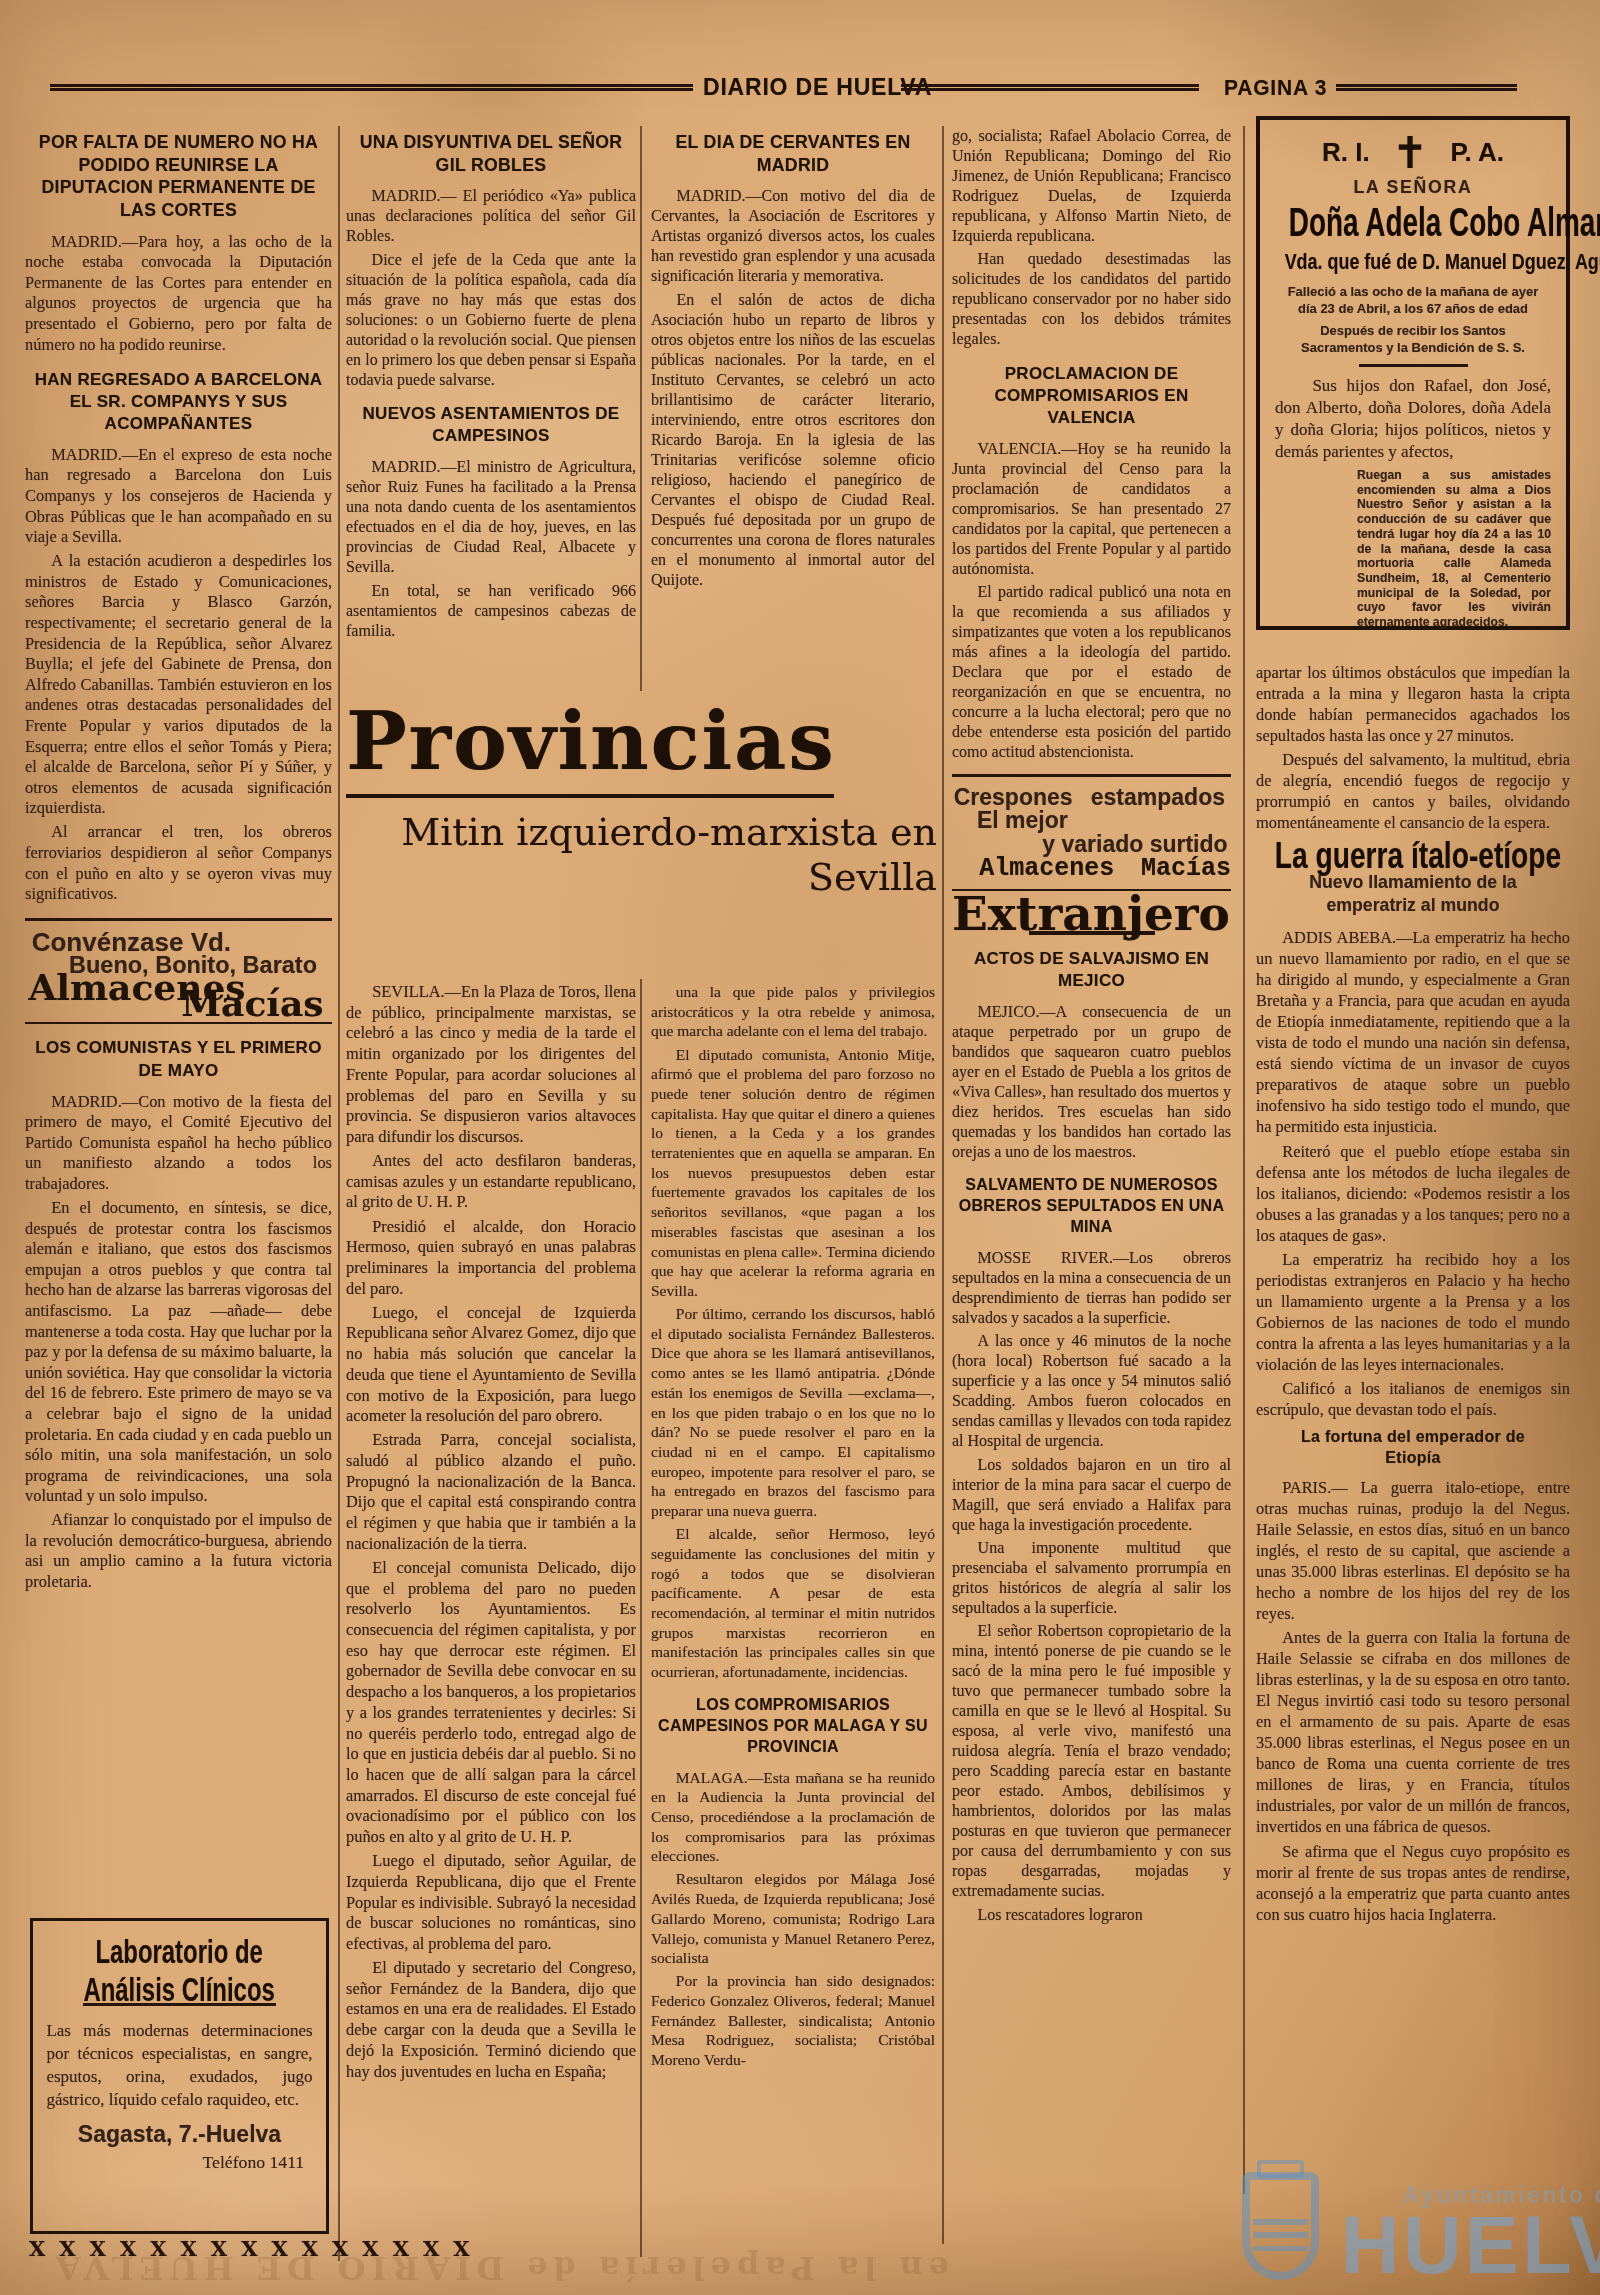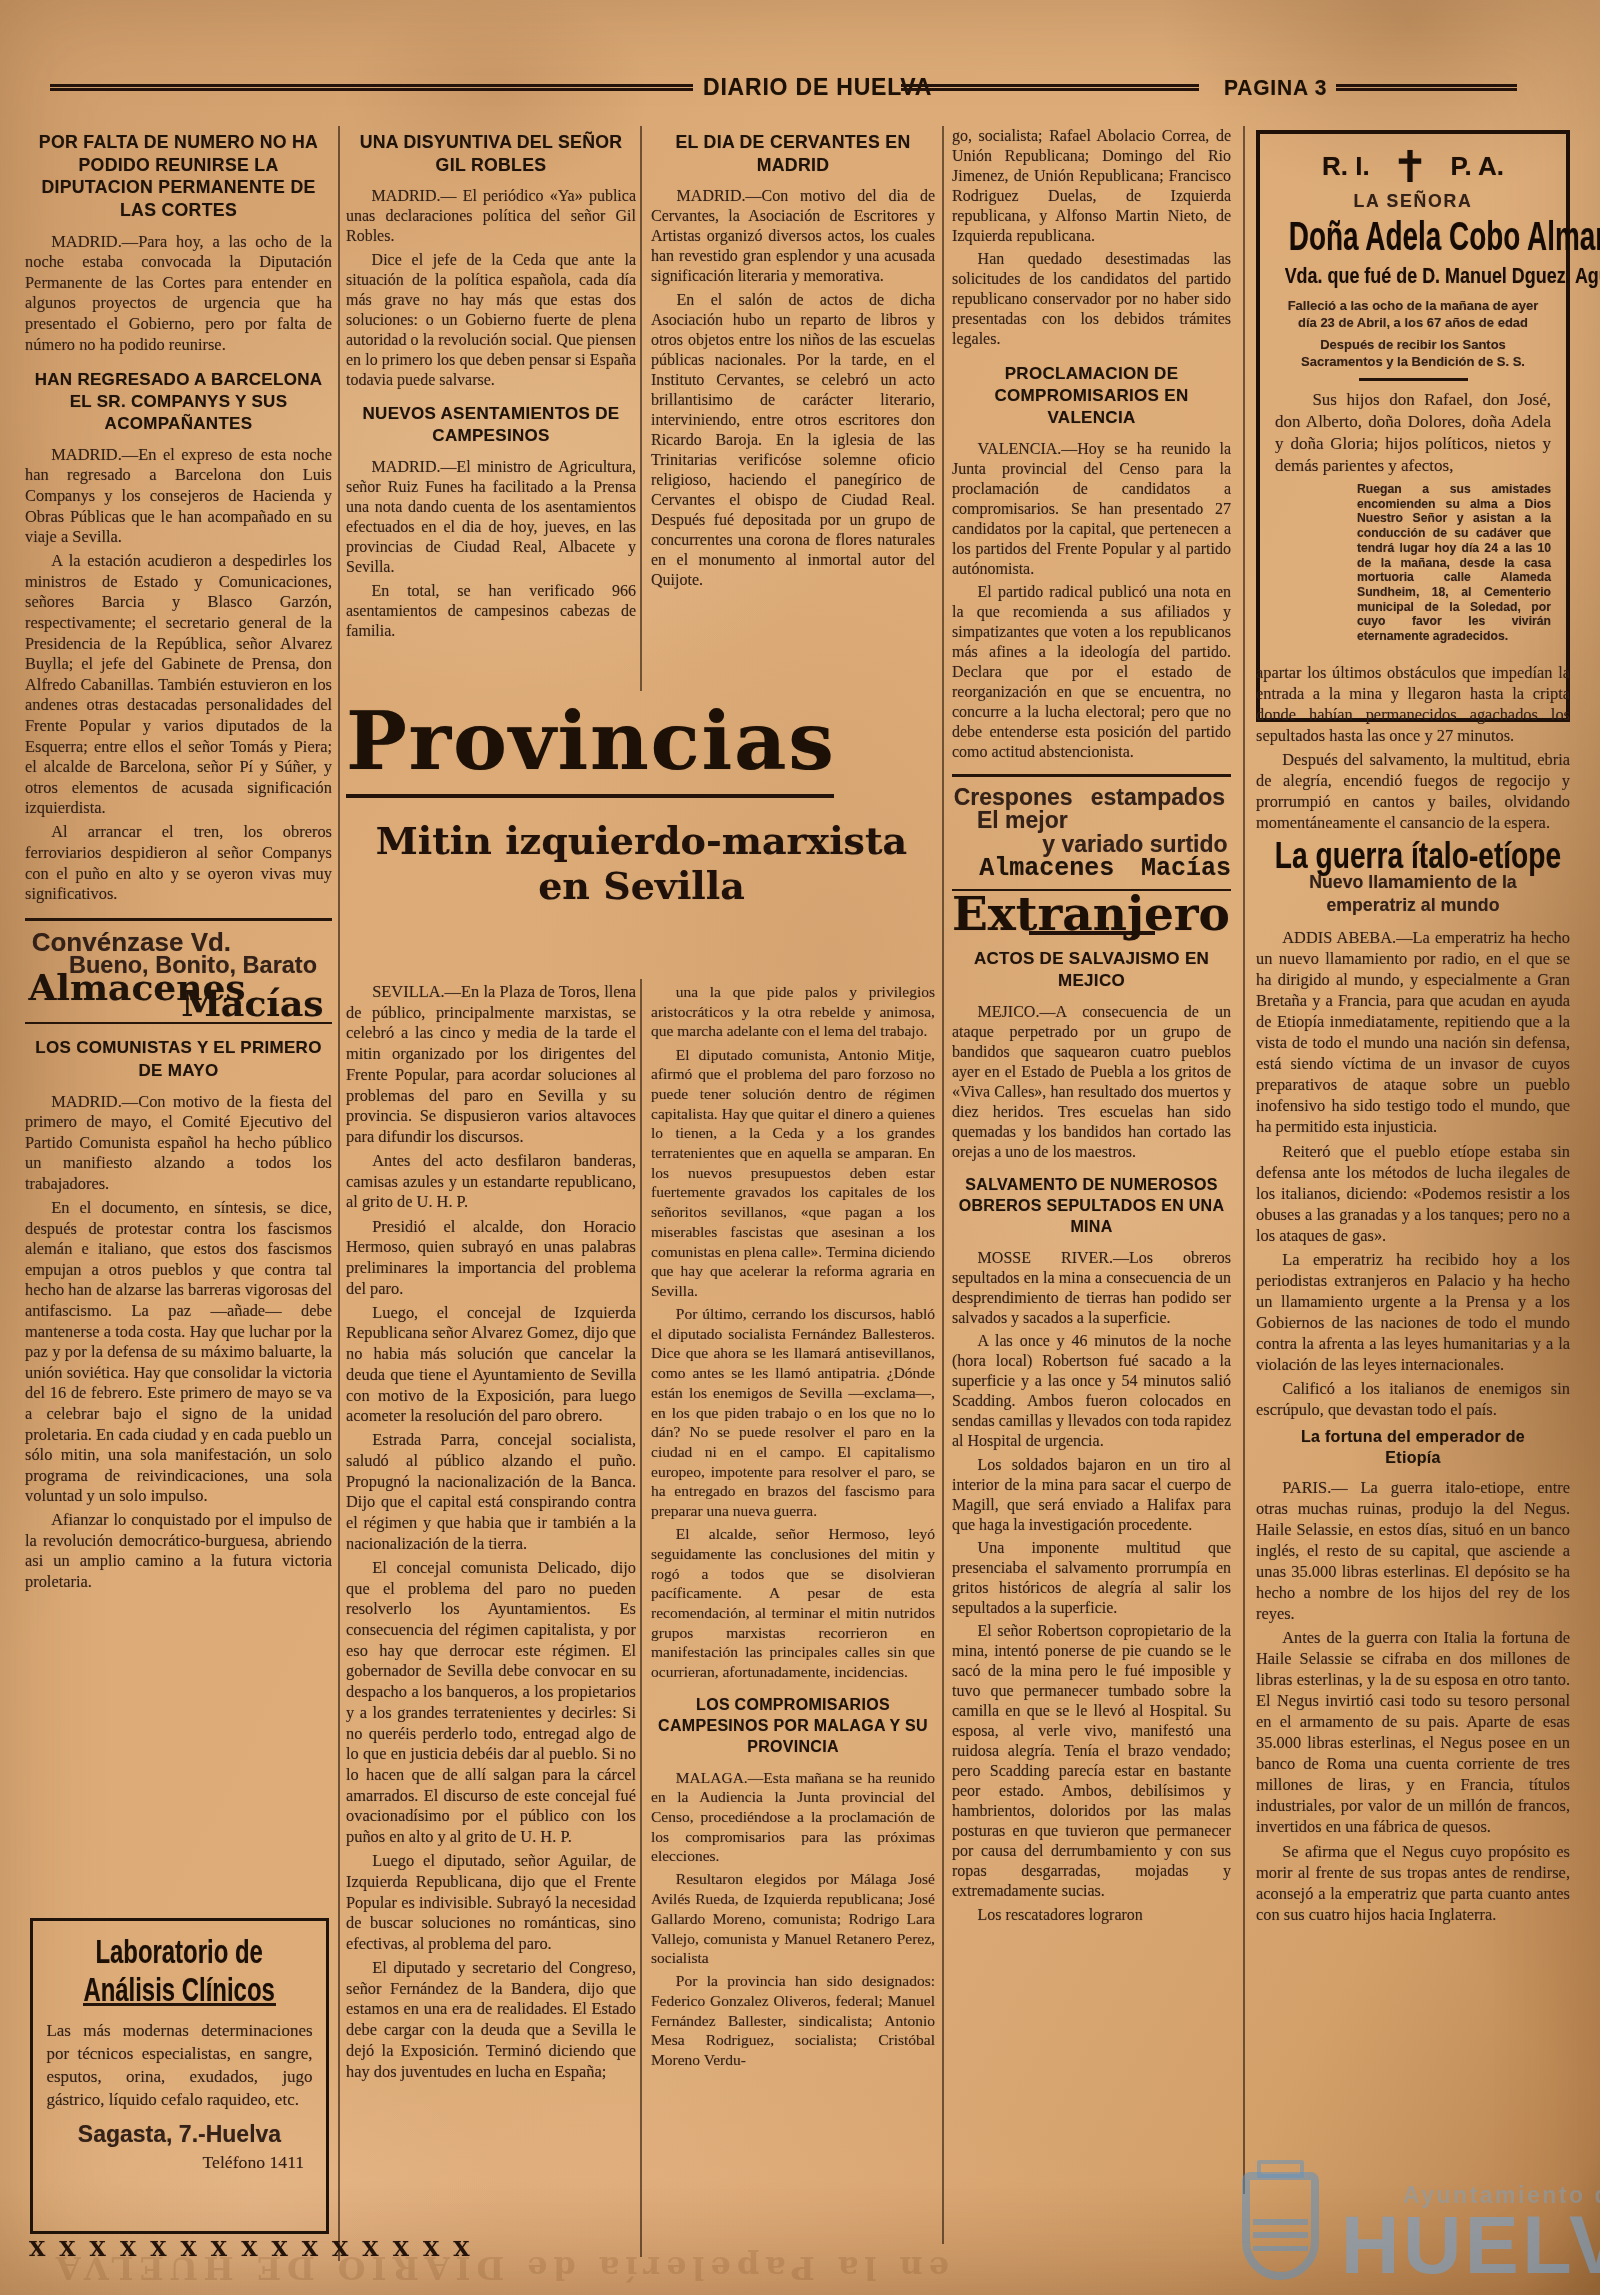--- a/index.html
+++ b/index.html
@@ -52,22 +52,22 @@
   .lab-rule{width:193px;height:2.5px;background:#26150a;margin:0 auto 13.4px;}
   .lab-body{font-size:17px;line-height:23px;margin:0;}
   .lab-addr{font-family:"Liberation Sans",sans-serif;font-weight:800;font-size:23px;text-align:center;margin:10px 0 1.7px;}
   .lab-tel{font-size:17.7px;text-align:right;margin:3.4px 8.4px 0 0;}
   .xrow{position:absolute;font-family:"DejaVu Serif",serif;font-weight:700;font-size:21px;
     letter-spacing:0;word-spacing:6.7px;color:#23130a;white-space:nowrap;}
   
   .prov-title{font-family:"DejaVu Serif",serif;font-weight:700;font-size:81px;line-height:1;
     color:#1d1006;margin:0;letter-spacing:1.7px;text-align:left;}
   .prov-rule{height:3.4px;background:#23130a;margin:13.4px 0 11.8px;}
-  .prov-sub{font-family:"DejaVu Serif",serif;font-weight:700;font-size:38px;line-height:1.18;
-    color:#20120a;text-align:center;margin:21px 0 0;}
+  .prov-sub{font-family:"DejaVu Serif",serif;font-weight:400;font-size:38px;line-height:1.18;
+    color:#20120a;text-align:right;margin:12px 0 0;}
   
   .ad2-l1{font-family:Liberation Sans, sans-serif;font-weight:800;font-size:23px;word-spacing:11.8px;margin:10px 0 3.4px 1.7px;text-align:left;text-indent:0;}
   .ad2-l2{font-family:"Liberation Sans",sans-serif;font-weight:800;font-size:23px;margin:3.4px 0;text-align:left;text-indent:0;padding-left:25px;}
   .ad2-l3{font-family:"Liberation Sans",sans-serif;font-weight:800;font-size:23px;margin:3.4px 0;text-align:right;text-indent:0;padding-right:3.4px;}
   .ad2-l4{font-family:Liberation Mono, monospace;font-weight:700;font-size:25px;word-spacing:11.8px;margin:5px 0 10px;text-align:right;text-indent:0;color:#20130a;}
   .extr{font-family:"DejaVu Serif",serif;font-weight:700;font-size:47px;color:#1d1006;margin:13.4px 0 6.7px;}
   .extr-rule{width:126px;height:3.4px;background:#23130a;margin:0 auto 11.8px;}
   
   .obit{position:absolute;border:4.2px solid #1f1108;box-sizing:border-box;padding:11.8px 15px 10px;text-align:center;}
   .rip-row{display:flex;align-items:center;justify-content:center;gap:22px;margin:3.4px 0 6.7px;}
@@ -210,21 +210,21 @@
     <p class="p">MEJICO.—A consecuencia de un ataque perpetrado por un grupo de bandidos que saquearon cuatro pueblos ayer en el Estado de Puebla a los gritos de «Viva Calles», han resultado dos muertos y diez heridos. Tres escuelas han sido quemadas y los bandidos han cortado las orejas a uno de los maestros.</p>
     <h3 class="subhead" style="font-size:16px;">SALVAMENTO DE NUMEROSOS OBREROS SEPULTADOS EN UNA MINA</h3>
     <p class="p">MOSSE RIVER.—Los obreros sepultados en la mina a consecuencia de un desprendimiento de tierras han podido ser salvados y sacados a la superficie.</p>
     <p class="p">A las once y 46 minutos de la noche (hora local) Robertson fué sacado a la superficie y a las once y 54 minutos salió Scadding. Ambos fueron colocados en sendas camillas y llevados con toda rapidez al Hospital de urgencia.</p>
     <p class="p">Los soldados bajaron en un tiro al interior de la mina para sacar el cuerpo de Magill, que será enviado a Halifax para que haga la investigación procedente.</p>
     <p class="p">Una imponente multitud que presenciaba el salvamento prorrumpía en gritos históricos de alegría al salir los sepultados a la superficie.</p>
     <p class="p">El señor Robertson copropietario de la mina, intentó ponerse de pie cuando se le sacó de la mina pero le fué imposible y tuvo que permanecer tumbado sobre la camilla en que se le llevó al Hospital. Su esposa, al verle vivo, manifestó una ruidosa alegría. Tenía el brazo vendado; pero Scadding parecía estar en bastante peor estado. Ambos, debilísimos y hambrientos, doloridos por las malas posturas en que tuvieron que permanecer por causa del derrumbamiento y con sus ropas desgarradas, mojadas y extremadamente sucias.</p>
     <p class="p">Los rescatadores lograron</p>
   </section>
 
-  <aside class="obit" style="left:1256px;top:130px;width:314px;height:592px;">
+  <aside class="obit" style="left:1256px;top:116px;width:314px;height:514px;">
     <div class="rip-row">
       <span class="rip">R. I.</span>
       <span class="cross">✝</span>
       <span class="rip">P. A.</span>
     </div>
     <div class="lady">LA SEÑORA</div>
     <div class="obit-name">Doña Adela Cobo Almansa</div>
     <div class="obit-widow">Vda. que fué de D. Manuel Dguez. Aguilar</div>
     <div class="obit-small">Falleció a las ocho de la mañana de ayer día 23 de Abril, a los 67 años de edad</div>
     <div class="obit-small">Después de recibir los Santos Sacramentos y la Bendición de S. S.</div>

